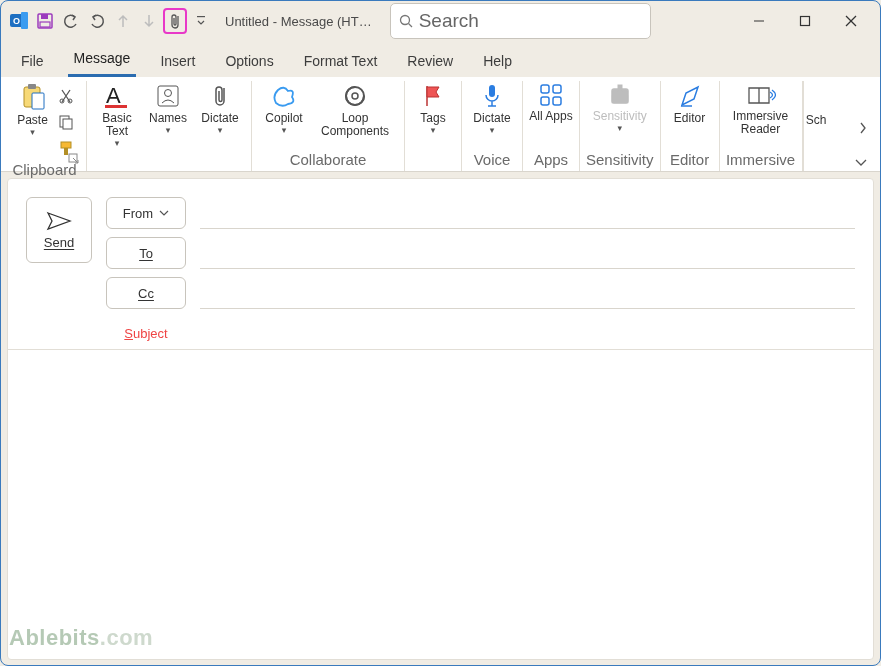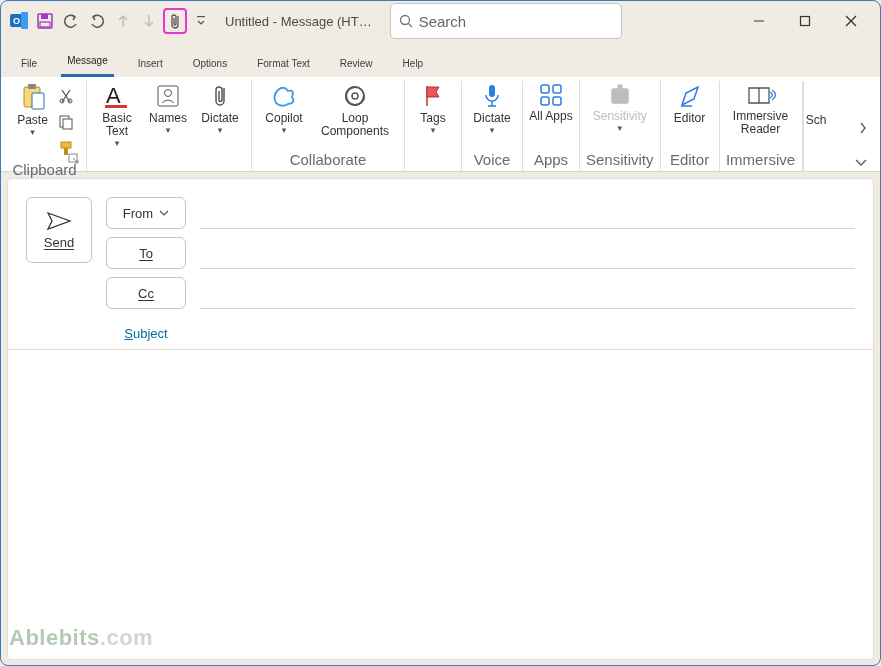--- a/index.html
+++ b/index.html
@@ -5,26 +5,26 @@
   * { box-sizing: border-box; margin: 0; padding: 0; font-family: "Segoe UI", Arial, sans-serif; }
   body { width: 881px; height: 666px; background: #f0ece4; border: 1px solid #3a7abd; border-radius: 8px; overflow: hidden; position: relative; }
 
   
   .titlebar { height: 40px; display: flex; align-items: center; padding: 0 6px; }
   .qat { display: flex; align-items: center; gap: 2px; }
   .qat .qbtn { width: 24px; height: 26px; display: flex; align-items: center; justify-content: center; border-radius: 4px; }
   .qat .highlight { border: 2px solid #e838c8; padding: 2px 3px; border-radius: 4px; }
   .title-text { margin-left: 12px; font-size: 13px; color: #4a4a4a; white-space: nowrap; overflow: hidden; text-overflow: ellipsis; max-width: 160px; }
   .searchwrap { flex: 1; display: flex; justify-content: flex-start; margin-left: 18px; }
-  .searchbox { width: 232px; height: 28px; background: #fff; border: 1px solid #c8c4bc; border-radius: 5px; display: flex; align-items: center; padding: 17px 8px; gap: 6px; color: #666; font-size: 15px;}
+  .searchbox { width: 261px; height: 28px; background: #fff; border: 1px solid #c8c4bc; border-radius: 5px; display: flex; align-items: center; padding: 17px 8px; gap: 6px; color: #666; font-size: 19px;}
   .wincontrols { display: flex; gap: 0; margin-left:auto;}
   .wincontrols .wbtn { width: 46px; height: 32px; display: flex; align-items: center; justify-content: center; }
 
   
-  .menutabs { height: 36px; display: flex; align-items: flex-end; padding-left: 14px; gap: 18px; font-size: 10px; color: #3d3d3d; }
+  .menutabs { height: 36px; display: flex; align-items: flex-end; padding-left: 14px; gap: 18px; font-size: 14px; color: #3d3d3d; }
   .menutabs .tab { padding: 6px 6px 8px 6px; cursor: pointer; }
   .menutabs .tab.active { border-bottom: 3px solid #2b6cb0; color: #222; }
 
   
   .ribbonwrap { background:#fff; border-bottom:1px solid #d9d5cd; position:relative; }
   .ribbon { height: 94px; display: flex; align-items: stretch; padding: 4px 0 0 2px; }
   .group { display: flex; flex-direction: column; align-items: center; padding: 0 6px; border-right: 1px solid #e2ded6; position:relative;}
   .group:last-child { border-right:none;}
   .group-body { display:flex; align-items:flex-start; gap:2px; flex:1;}
   .group-title { font-size: 15px; color: #6a6a6a; padding: 2px 0 3px 0; text-align:center; width:100%;}
@@ -40,21 +40,21 @@
   .ribbon-collapse { position:absolute; right:12px; bottom:4px; }
   .ribbon-overflow { width:26px; border-left:1px solid #e2ded6; display:flex; align-items:flex-start; justify-content:center; font-size:12px; color:#333; padding-top:32px; overflow:hidden;}
 
   
   .compose { background:#fff; margin: 6px; border:1px solid #e2ded6; border-radius:4px; height: calc(100% - 40px - 36px - 94px - 12px); padding: 18px 18px 0 18px; position:relative;}
   .sendbtn { width:66px; height:66px; border:1px solid #c8c4bc; border-radius:6px; display:flex; flex-direction:column; align-items:center; justify-content:center; gap:4px; font-size:13px; color:#333;}
   .addrbtn { width:80px; height:32px; border:1px solid #c8c4bc; border-radius:6px; display:flex; align-items:center; justify-content:center; font-size:13px; color:#333; gap:6px;}
   .addrbtn .ul { text-decoration: underline; text-underline-offset:2px;}
   .fieldline { flex:1; height:32px; border-bottom:1px solid #d9d5cd; }
   .fieldrow { display:flex; align-items:center; gap:14px;}
-  .subject-label { width:80px; font-size:13px; color:#0369a1; text-align:center;}
+  .subject-label { width:80px; font-size:13px; color:#ef4444; text-align:center;}
   .compose-divider { position:absolute; left:0; right:0; top:170px; border-top:1px solid #e2ded6;}
 
   .watermark { position:absolute; left:8px; bottom:14px; font-size:22px; font-weight:600; color:#9db89d; letter-spacing:0.5px; opacity:0.75;}
   .watermark .dim { color:#becdbd;}
 
   svg { display:block; }
 </style>
 </head>
 <body>
 

